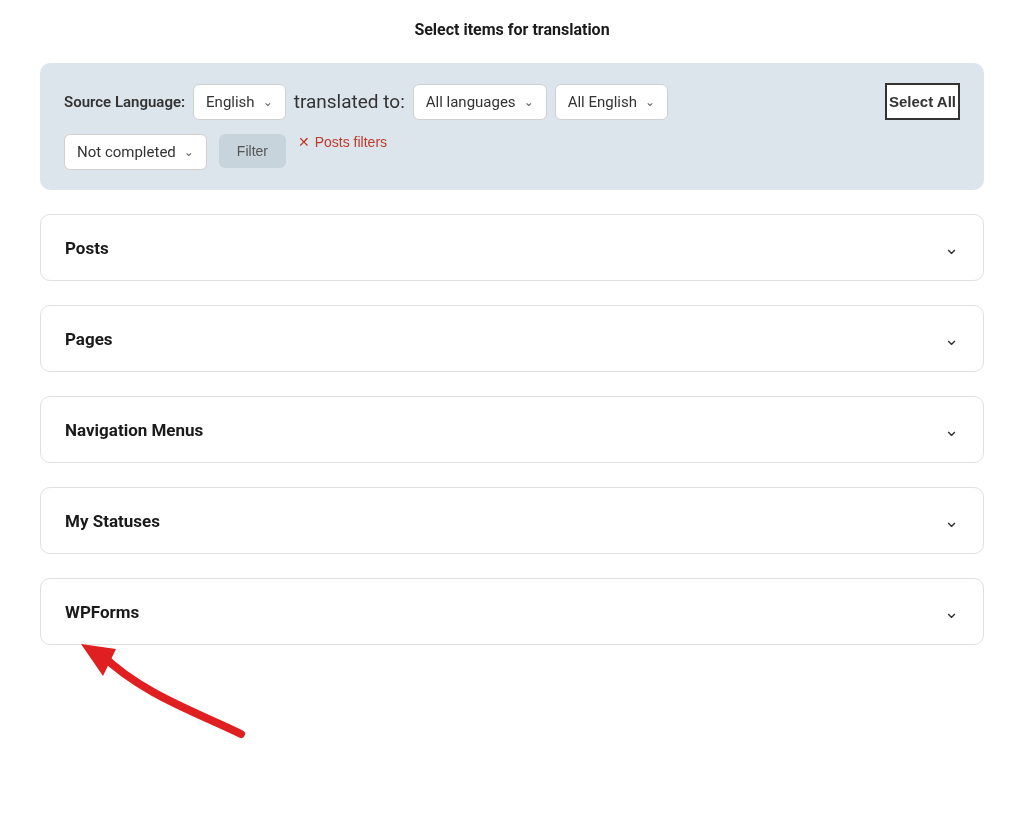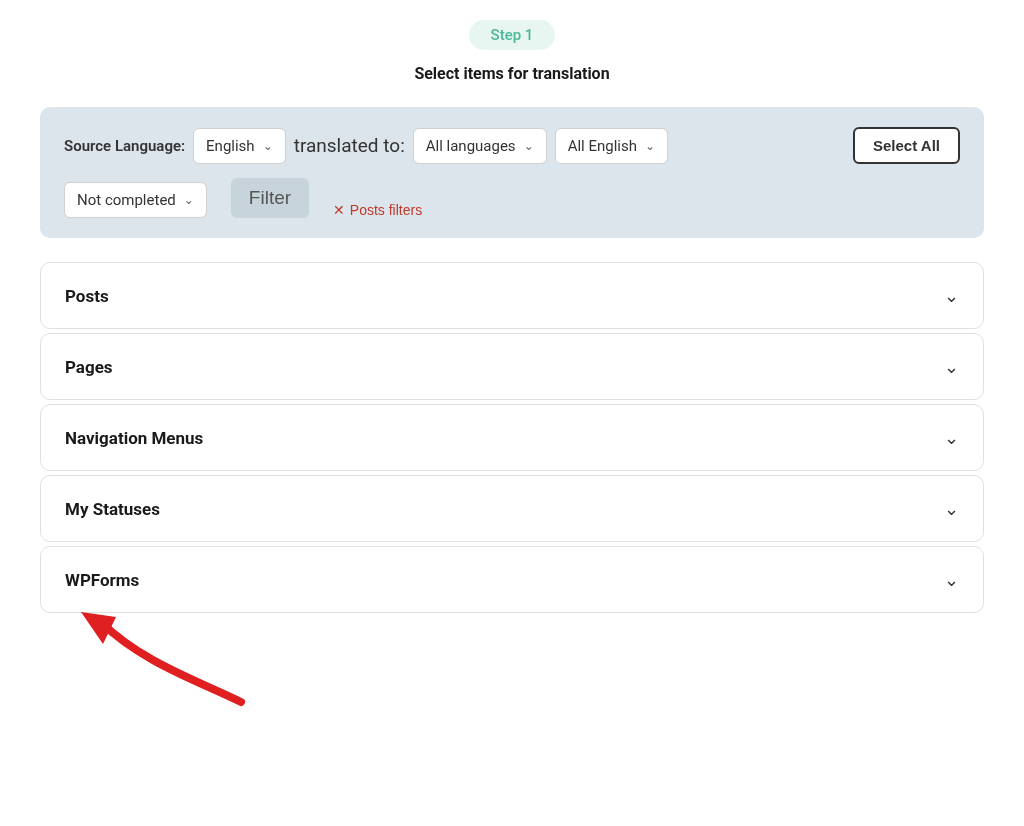--- a/index.html
+++ b/index.html
@@ -82,41 +82,41 @@
     .translated-to-label {
       font-size: 19px;
       color: #333;
       white-space: nowrap;
     }
 
     .select-all-btn {
       margin-left: auto;
       background: #ffffff;
       border: 2px solid #333;
-      border-radius: 6px;
-      padding: 8px 18px;
+      border-radius: 0;
+      padding: 8px 2px;
       font-size: 15px;
       font-weight: 600;
       color: #333;
       cursor: pointer;
       white-space: nowrap;
     }
 
     .filters-row2 {
       display: flex;
-      align-items: flex-end;
-      gap: 24px;
+      align-items: flex-start;
+      gap: 12px;
     }
 
     .filter-btn {
       background: #c8d4db;
       border: none;
       border-radius: 6px;
       padding: 9px 18px;
-      font-size: 19px;
+      font-size: 14px;
       color: #555;
       cursor: pointer;
     }
 
     .clear-filters-btn {
       background: none;
       border: none;
       color: #c0392b;
       font-size: 14px;
       cursor: pointer;
@@ -126,21 +126,21 @@
       font-weight: 500;
     }
 
     .clear-filters-btn .x-icon {
       font-size: 14px;
     }
 
     .accordion-section {
       border: 1px solid #e0e0e0;
       border-radius: 10px;
-      margin-bottom: 4px;
+      margin-bottom: 24px;
       background: #ffffff;
     }
 
     .accordion-header {
       display: flex;
       align-items: center;
       justify-content: space-between;
       padding: 22px 24px;
       cursor: pointer;
     }
@@ -164,23 +164,20 @@
       position: absolute;
       left: 60px;
       bottom: -20px;
       pointer-events: none;
     }
   </style>
 </head>
 <body>
 
 <div class="page-header">
-  <div>
-    <span class="step-badge">Step 1</span>
-  </div>
   <h1 class="page-title">Select items for translation</h1>
 </div>
 
 <div class="filters-panel">
   <div class="filters-row1">
     <span class="source-language-label">Source Language:</span>
     <div class="dropdown-select">
       <span>English</span>
       <span class="chevron">⌄</span>
     </div>

